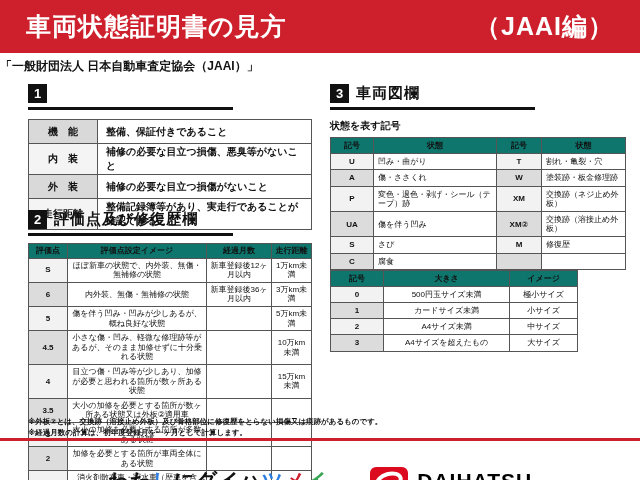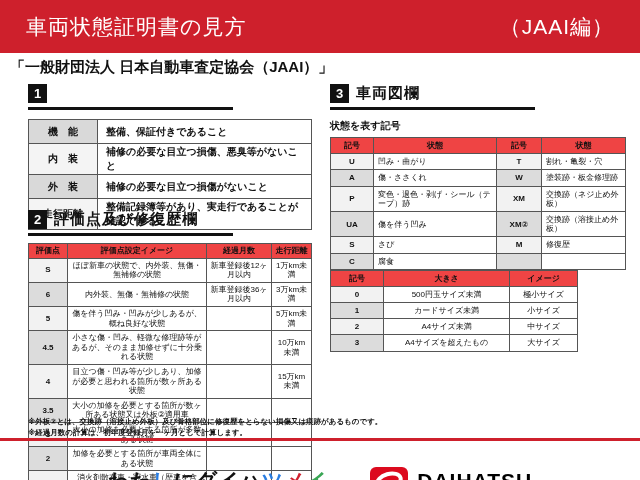--- a/index.html
+++ b/index.html
@@ -8,44 +8,44 @@
     background:#ffffff;
     font-family:"Liberation Sans","DejaVu Sans",sans-serif;
     color:#111;
   }
   
   .banner{
     position:absolute;left:0;top:0;width:640px;height:53px;
     background:#ce202c;display:flex;align-items:center;
     justify-content:space-between;box-sizing:border-box;padding:0 26px;
   }
-  .banner .t{color:#fff;font-size:21px;font-weight:normal;letter-spacing:1px;white-space:nowrap;}
+  .banner .t{color:#fff;font-size:25px;font-weight:bold;letter-spacing:1px;white-space:nowrap;}
   .subtitle{
-    position:absolute;left:10px;top:58px;font-size:15px;font-weight:bold;white-space:nowrap;
+    position:absolute;left:0;top:58px;font-size:12px;font-weight:bold;white-space:nowrap;
   }
   
   .col-left{position:absolute;left:28px;top:84px;width:284px;}
   .col-right{position:absolute;left:330px;top:84px;width:296px;}
   .sec2{position:absolute;left:28px;top:210px;width:284px;}
   
   .sec-header{
     display:flex;align-items:center;gap:7px;
     border-bottom:3px solid #111;padding-bottom:4px;width:205px;
   }
   .badge{
     width:19px;height:19px;background:#111;color:#fff;
     font-size:13px;font-weight:bold;display:flex;align-items:center;justify-content:center;
     flex:0 0 auto;
   }
   .sec-title{font-size:15px;font-weight:800;letter-spacing:1px;white-space:nowrap;}
   
   table{border-collapse:collapse;background:#fff;}
   th,td{border:1px solid #555;}
   table{border:1.5px solid #333;}
-  th{background:#ef4444;font-weight:bold;text-align:center;}
+  th{background:#0f766e;font-weight:bold;text-align:center;}
   
   .t-star{width:100%;margin-top:9px;font-size:10px;padding-left:27px;}
   .t-star td{height:21px;padding:1px 4px;}
   .t-star td:first-child{width:60px;text-align:center;font-weight:bold;white-space:nowrap;}
   .t-star tr:nth-child(odd) td:first-child{background:#d9d9d9;}
   .t-star tr:nth-child(even) td:first-child{background:#f4f4f4;}
   .t-star td:last-child{padding-left:8px;font-weight:600;}
   
   .t-eval{width:100%;margin-top:7px;font-size:8px;line-height:1.2;}
   .t-eval th{font-size:8px;padding:2px 2px;}

